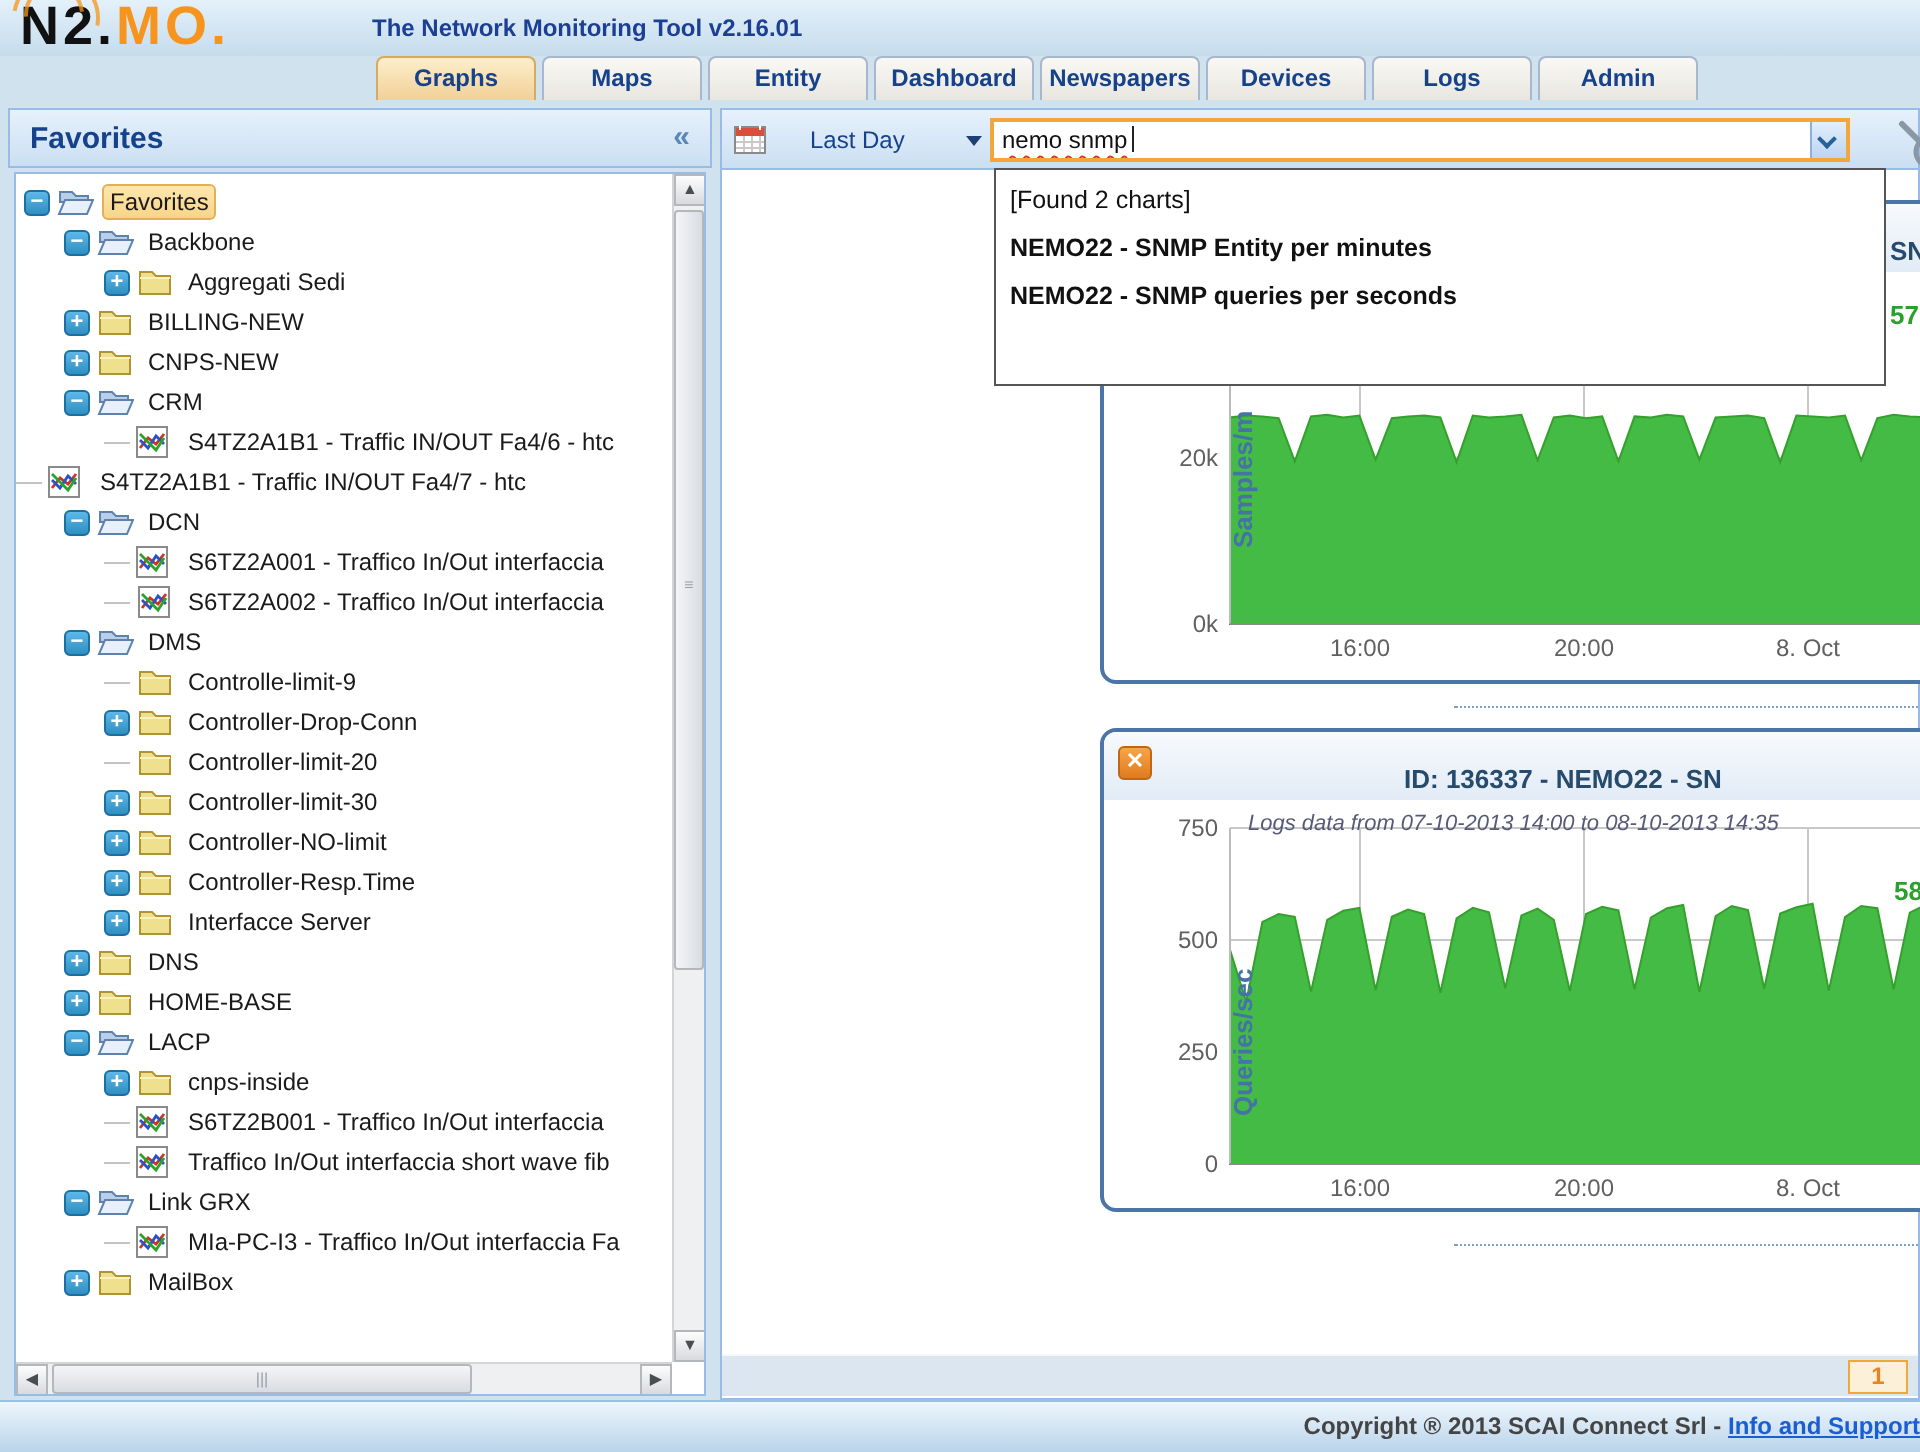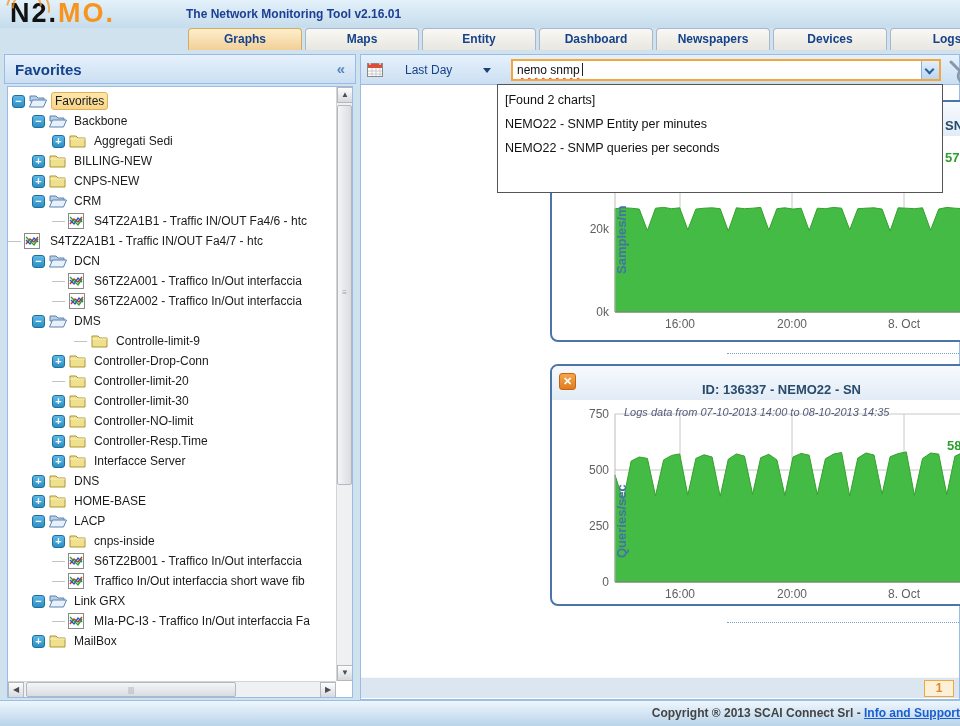--- a/index.html
+++ b/index.html
@@ -13,21 +13,21 @@
   .logo .lg-black { color:#111; }
   .logo .lg-orange { color:#f7941d; }
   .logo-arc { position:absolute; border:2px solid rgba(247,148,29,.75); border-radius:50%;
     border-right-color:transparent; border-bottom-color:transparent; }
   .arc1 { left:2px; top:-6px; width:30px; height:30px; transform:rotate(40deg); }
   .arc2 { left:-4px; top:-11px; width:44px; height:44px; transform:rotate(55deg); }
   .app-title { position:absolute; left:186px; top:7px; font-size:12px; font-weight:bold; color:#1c3f94;text-align:right; }
 
   
   .tabbar { position:absolute; left:0; top:28px; width:1000px; height:24px; padding-left:188px; white-space:nowrap; }
-  .tab { display:inline-block; width:114px; height:22px; margin-right:3px; line-height:21px; text-align:center;
+  .tab { display:inline-block; width:80px; height:22px; margin-right:3px; line-height:21px; text-align:center;
     font-size:12px; font-weight:bold; color:#15428b; background:linear-gradient(#f9f8f4,#e8e6df);
     border:1px solid #a8b6ce; border-bottom:none; border-radius:4px 4px 0 0; cursor:pointer; vertical-align:top; }
   .tab.active { background:linear-gradient(#fdeecb,#f2d098); border-color:#d4ab62; }
 
   
   .sidebar { position:absolute; left:4px; top:54px; width:352px; height:646px; }
   .side-hdr { height:30px; background:linear-gradient(#e6f1fc,#cbdff2); border:1px solid #99bbe8;
     padding:6px 10px; font-size:15px; font-weight:bold; color:#15428b; position:relative; }
   .collapse-btn { position:absolute; right:10px; top:5px; color:#5a87b5; font-size:15px; font-weight:bold; cursor:pointer; }
   .tree-box { position:absolute; left:3px; top:32px; width:346px; height:612px; background:#fff;
@@ -51,32 +51,32 @@
   .hsb .sb-thumb { background:linear-gradient(#f4f5f7,#d9dce1); }
   .sb-grip { color:#9aa0a8; font-size:8px; text-align:center; line-height:14px; }
 
   
   .content { position:absolute; left:360px; top:54px; width:600px; height:646px; background:#fff; border:1px solid #99bbe8; }
   .ctoolbar { position:absolute; left:0; top:0; width:100%; height:30px;
     background:linear-gradient(#e6f1fc,#cbdff2); border-bottom:1px solid #99bbe8; }
   .range-picker { position:absolute; left:6px; top:5px; height:20px; cursor:pointer; display:flex; align-items:center; }
   .range-label { margin-left:22px; font-size:12px; color:#15428b; width:78px; }
   .dd-arrow { width:0; height:0; border-left:4px solid transparent; border-right:4px solid transparent; border-top:5px solid #1c3f74; }
-  .search-combo { position:absolute; left:150px; top:4px; width:430px; height:22px; border:2px solid #f2a63c; background:#fff; display:flex; }
+  .search-combo { position:absolute; left:134px; top:4px; width:430px; height:22px; border:2px solid #f2a63c; background:#fff; display:flex; }
   .search-text { flex:1; font-size:12px; color:#111; line-height:18px; padding-left:4px; overflow:hidden; white-space:nowrap;
     text-decoration:underline; text-decoration-style:wavy; text-decoration-color:#e03030; text-decoration-thickness:1px; text-underline-offset:3px; }
   .caret { display:inline-block; width:1px; height:13px; background:#222; vertical-align:-2px; margin-left:2px; }
   .combo-trigger { width:18px; background:linear-gradient(#e3eefb,#bcd5f0); border-left:1px solid #8cb0d8; position:relative; cursor:pointer; }
   .chev { position:absolute; left:4px; top:5px; width:7px; height:7px; border-right:2px solid #26619c; border-bottom:2px solid #26619c; transform:rotate(45deg); }
   .mag-icon { position:absolute; left:586px; top:5px; cursor:pointer; }
 
   
   .search-drop { position:absolute; left:497px; top:84px; width:446px; height:109px; background:#fff; border:1px solid #555; z-index:60; padding-top:3px; }
   .sd-row { font-size:12.5px; color:#111; padding:4px 7px 3px 7px; line-height:17px; }
-  .sd-item { cursor:pointer; }
+  .sd-item { cursor:pointer;font-weight:bold; }
 
   
   .chart-panel { position:absolute; left:550px; width:500px; height:242px; background:#fff;
     border:2px solid #4b74a8; border-radius:8px; z-index:10; overflow:hidden; }
   #panel1 { top:100px; } #panel2 { top:364px; }
   .panel-hdr { position:absolute; left:0; top:0; width:100%; height:34px; background:linear-gradient(#f7fafd,#e2ebf6); }
   .panel-title { position:absolute; top:16px; font-size:13px; font-weight:bold; color:#274b6d; white-space:nowrap; }
   #panel1 .panel-title { left:393px; } #panel2 .panel-title { left:150px; }
   .close-btn { position:absolute; left:7px; top:7px; width:17px; height:17px; border-radius:3px;
     background:linear-gradient(#f7a54a,#e07b1f); border:1px solid #c4650f; color:#fff; font-size:11px;
@@ -214,21 +214,21 @@
           <span class="tree-label">S6TZ2A002 - Traffico In/Out interfaccia</span>
         </div>
         <div class="tree-row" style="padding-left: 24px;">
           <span class="expander">−</span>
           <span class="tree-icon"><svg width="19" height="16" viewBox="0 0 19 16">
               <path d="M2 3 h6 l2 2 h6 v3 H2 Z" fill="#b9cfe8" stroke="#5d82ad"></path>
               <path d="M4.5 7 h14 l-3 7 H1.5 Z" fill="#e8f1fb" stroke="#5d82ad"></path>
             </svg></span>
           <span class="tree-label">DMS</span>
         </div>
-        <div class="tree-row" style="padding-left: 66px; text-align: right;">
+        <div class="tree-row" style="padding-left: 44px; text-align: right;">
           <span class="connector"></span>
           <span class="tree-icon"><svg width="19" height="16" viewBox="0 0 19 16">
               <path d="M2 3 h6 l2 2 h7 v9 H2 Z" fill="#efe08d" stroke="#b09432"></path>
               <path d="M2 6 h15" stroke="#f8f0bd"></path>
             </svg></span>
           <span class="tree-label">Controlle-limit-9</span>
         </div>
         <div class="tree-row" style="padding-left: 44px;">
           <span class="expander">+</span>
           <span class="tree-icon"><svg width="19" height="16" viewBox="0 0 19 16">

